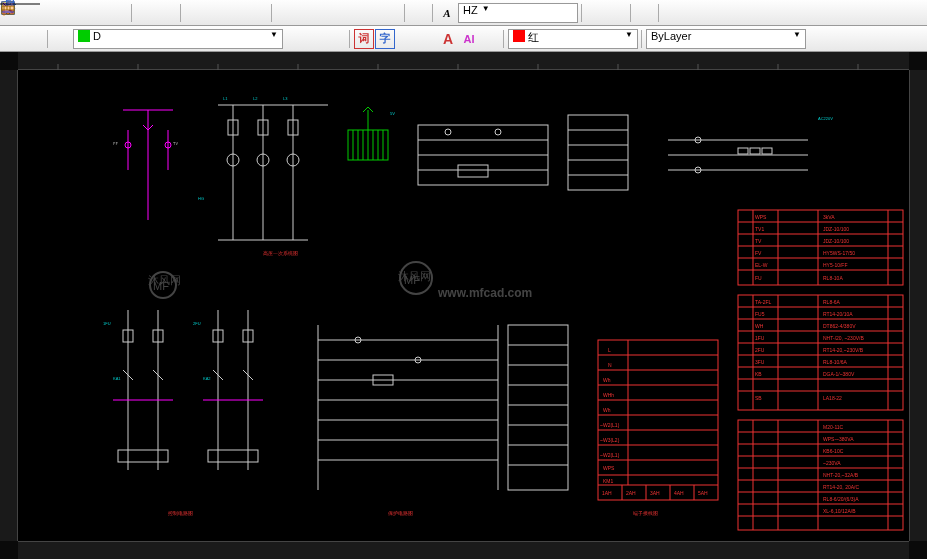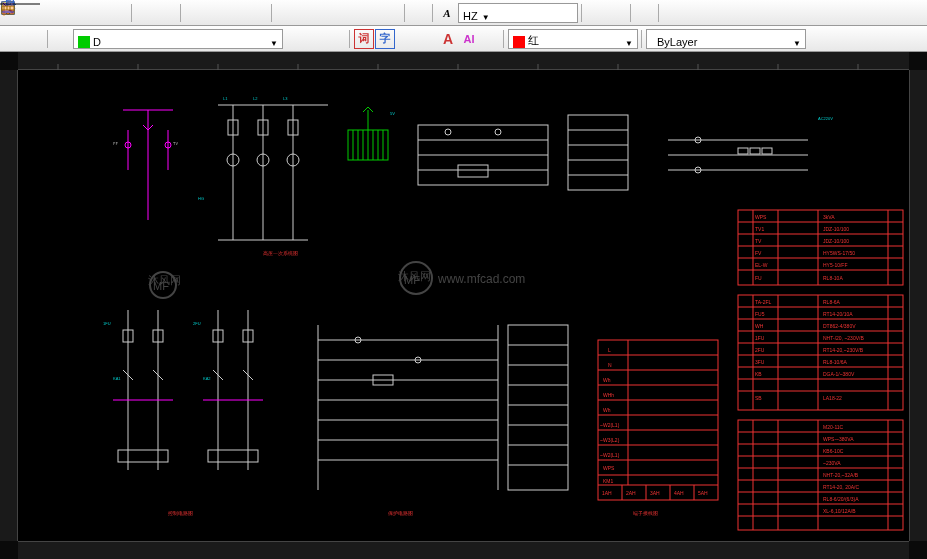--- a/index.html
+++ b/index.html
@@ -1,20 +1,20 @@
 <!DOCTYPE html>
 <html><head>
 <meta charset="utf-8">
 <style>
 *{margin:0;padding:0;box-sizing:border-box;font-family:Tahoma,Arial,sans-serif;font-size:11px}
 body{width:927px;height:559px;background:#d4d0c8;overflow:hidden}
 .toolbar{height:26px;background:linear-gradient(#fefefe,#e8e8e8);border-bottom:1px solid #999;display:flex;align-items:center;padding:0 3px;gap:1px}
 .tb-btn{width:20px;height:20px;border:1px solid transparent;display:flex;align-items:center;justify-content:center;cursor:pointer}
 .tb-sep{width:2px;height:18px;border-left:1px solid #aaa;margin:0 2px}
-.dropdown{height:20px;border:1px solid #999;background:#fff;display:flex;align-items:flex-end;padding:0 4px;font-size:11px}
+.dropdown{height:20px;border:1px solid #999;background:#fff;display:flex;align-items:flex-start;padding:0 4px;font-size:11px}
 .dropdown-arrow{margin-left:4px;font-size:8px}
 .colorswatch{width:12px;height:12px;display:inline-block;margin-right:3px}
 .canvas-area{position:relative;width:927px;height:507px;background:#000;overflow:hidden}
 .ruler-h{position:absolute;top:0;left:18px;right:18px;height:18px;background:#1a1a1a;border-bottom:1px solid #444}
 .ruler-v{position:absolute;top:18px;left:0;bottom:18px;width:18px;background:#1a1a1a;border-right:1px solid #444}
 .ruler-r{position:absolute;top:18px;right:0;bottom:18px;width:18px;background:#1a1a1a;border-left:1px solid #444}
 .ruler-b{position:absolute;bottom:0;left:18px;right:18px;height:18px;background:#1a1a1a;border-top:1px solid #444}
 .corner{position:absolute;width:18px;height:18px;background:#0a0a0a}
 .drawing{position:absolute;top:18px;left:18px;right:18px;bottom:18px;background:#000}
 svg{position:absolute;top:0;left:0}
@@ -263,21 +263,21 @@
     <span class="colorswatch" style="background:#f00"></span>
     <span>红</span>
     <span style="flex:1"></span>
       <span class="dropdown-arrow">▼</span>
   </div>
   <div class="tb-sep"></div>
   <div class="dropdown" style="width:160px">
     <svg width="40" height="8">
         <line x1="0" y1="4" x2="40" y2="4" stroke="#000"></line>
       </svg>
-    <span style="margin-left:6px">ByLayer</span>
+    <span style="">ByLayer</span>
     <span style="flex:1"></span>
       <span class="dropdown-arrow">▼</span>
   </div>
 </div>
 
 <div class="canvas-area">
   <div class="corner" style="top:0;left:0"></div>
   <div class="corner" style="top:0;right:0"></div>
   <div class="corner" style="bottom:0;left:0"></div>
   <div class="corner" style="bottom:0;right:0"></div>
@@ -551,15 +551,15 @@
         </svg>
       <span>沐风网</span>
     </div>
     <div class="wm" style="top:190px;left:380px;font-size:22px">
       <svg width="36" height="36" style="vertical-align:middle">
           <circle cx="18" cy="18" r="16" fill="none" stroke="#888" stroke-width="2"></circle>
           <text x="6" y="24" fill="#888" font-size="14">MF</text>
         </svg>
       <span>沐风网</span>
     </div>
-    <div class="wm" style="top:202px;left:420px;font-size:12px;font-weight:normal">www.mfcad.com</div>
+    <div class="wm" style="top:216px;left:420px;font-size:12px;font-weight:bold">www.mfcad.com</div>
   </div>
 </div>
 
 </body></html>

